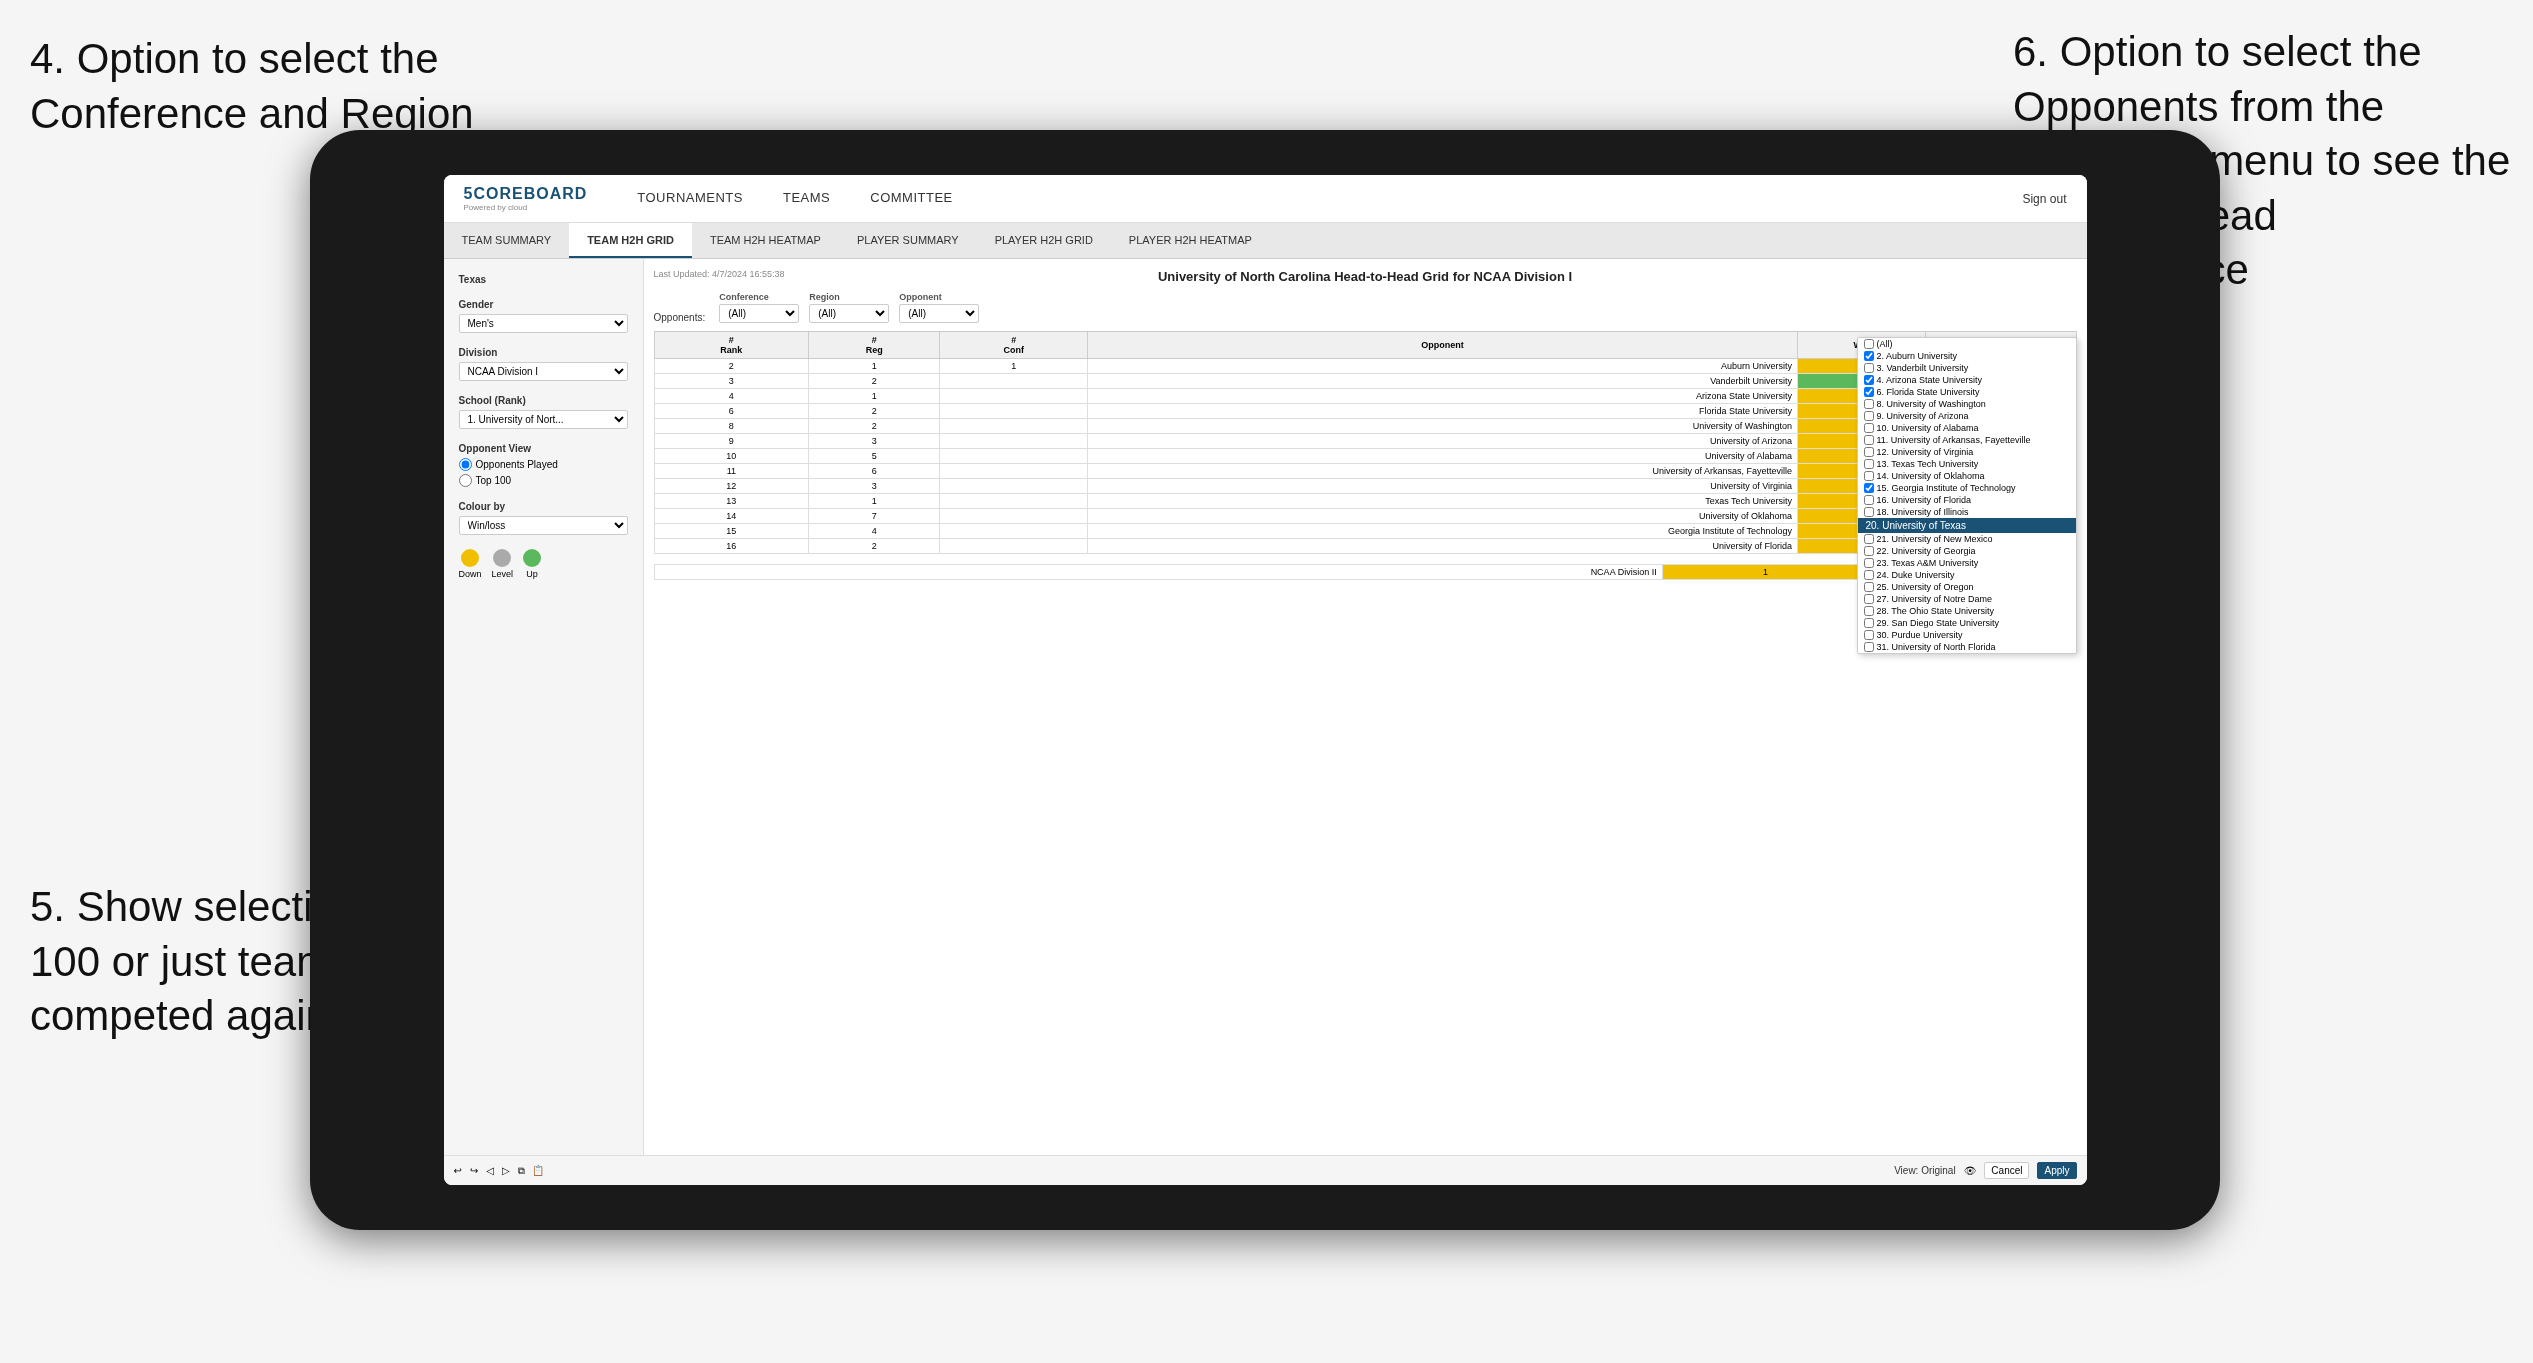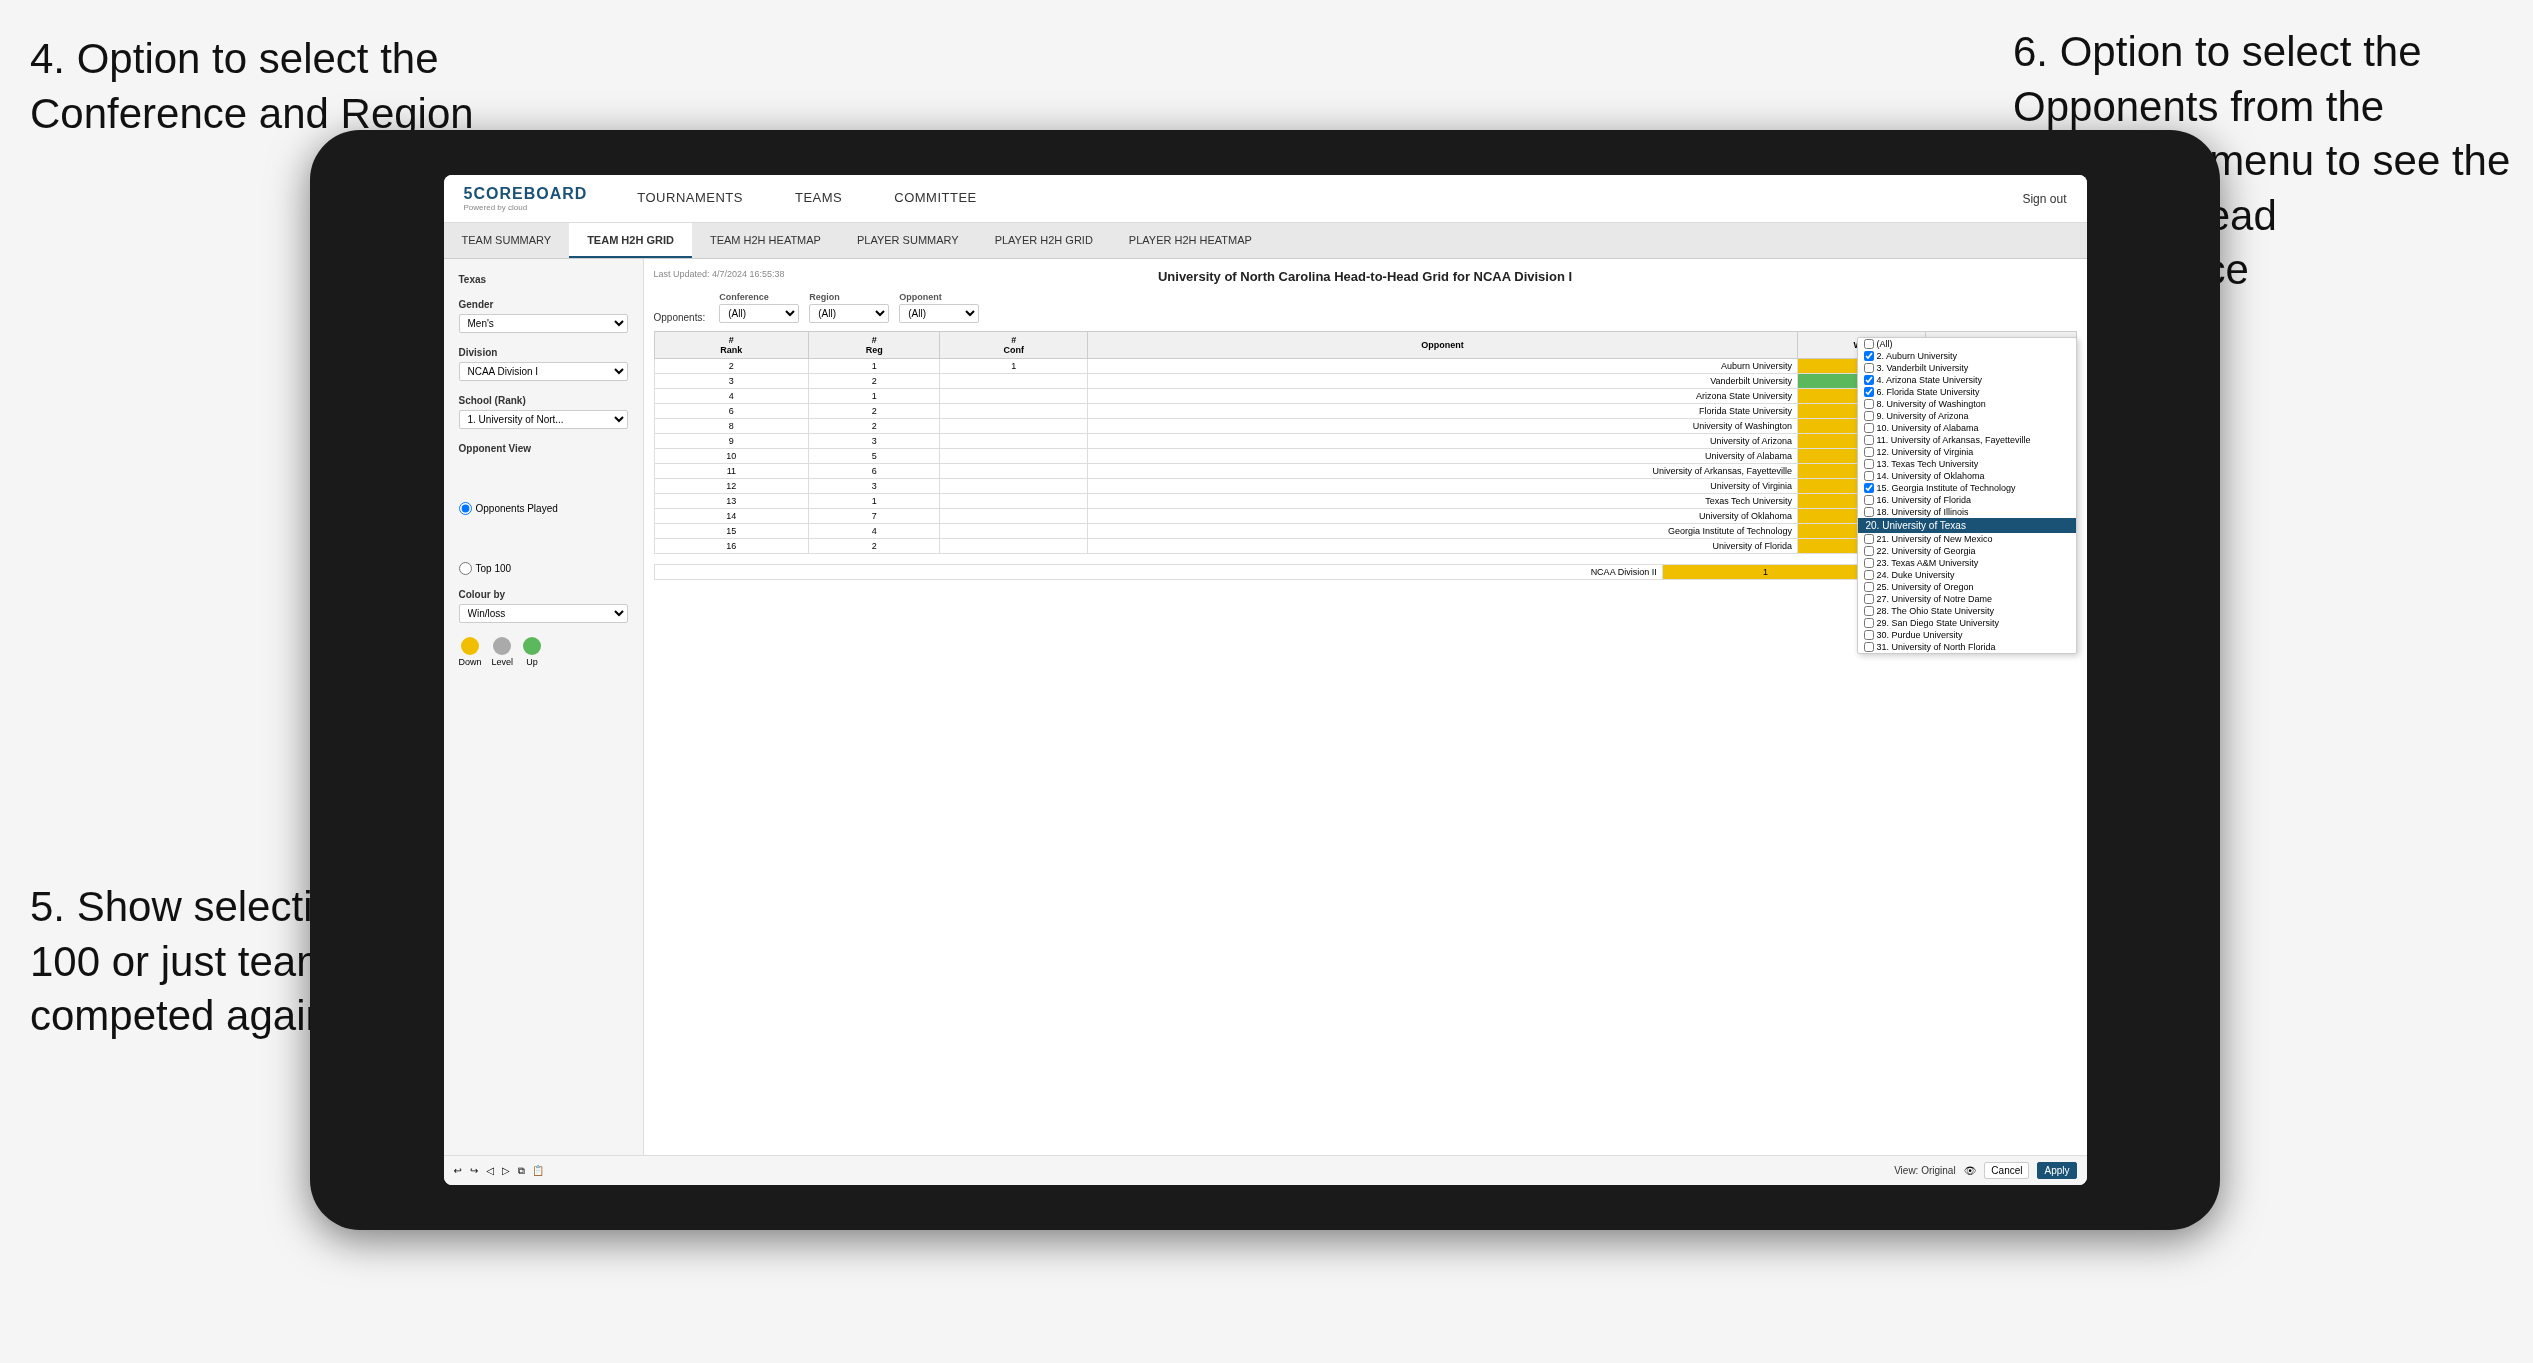--- a/index.html
+++ b/index.html
@@ -84,21 +84,21 @@
     }
 
     .logo-sub {
       font-size: 8px;
       color: #888;
       display: block;
     }
 
     .nav-links {
       display: flex;
-      gap: 12px;
+      gap: 0;
       flex: 1;
     }
 
     .nav-link {
       padding: 0 20px;
       height: 48px;
       display: flex;
       align-items: center;
       font-size: 13px;
       color: #333;
@@ -179,21 +179,20 @@
       flex-direction: column;
       gap: 3px;
     }
 
     .sidebar-radio {
       display: flex;
       align-items: center;
       gap: 4px;
       font-size: 10px;
       cursor: pointer;
-      margin-top: 44px;
     }
 
     .legend-area {
       display: flex;
       gap: 10px;
       margin-top: 8px;
       align-items: center;
     }
 
     .legend-item {

